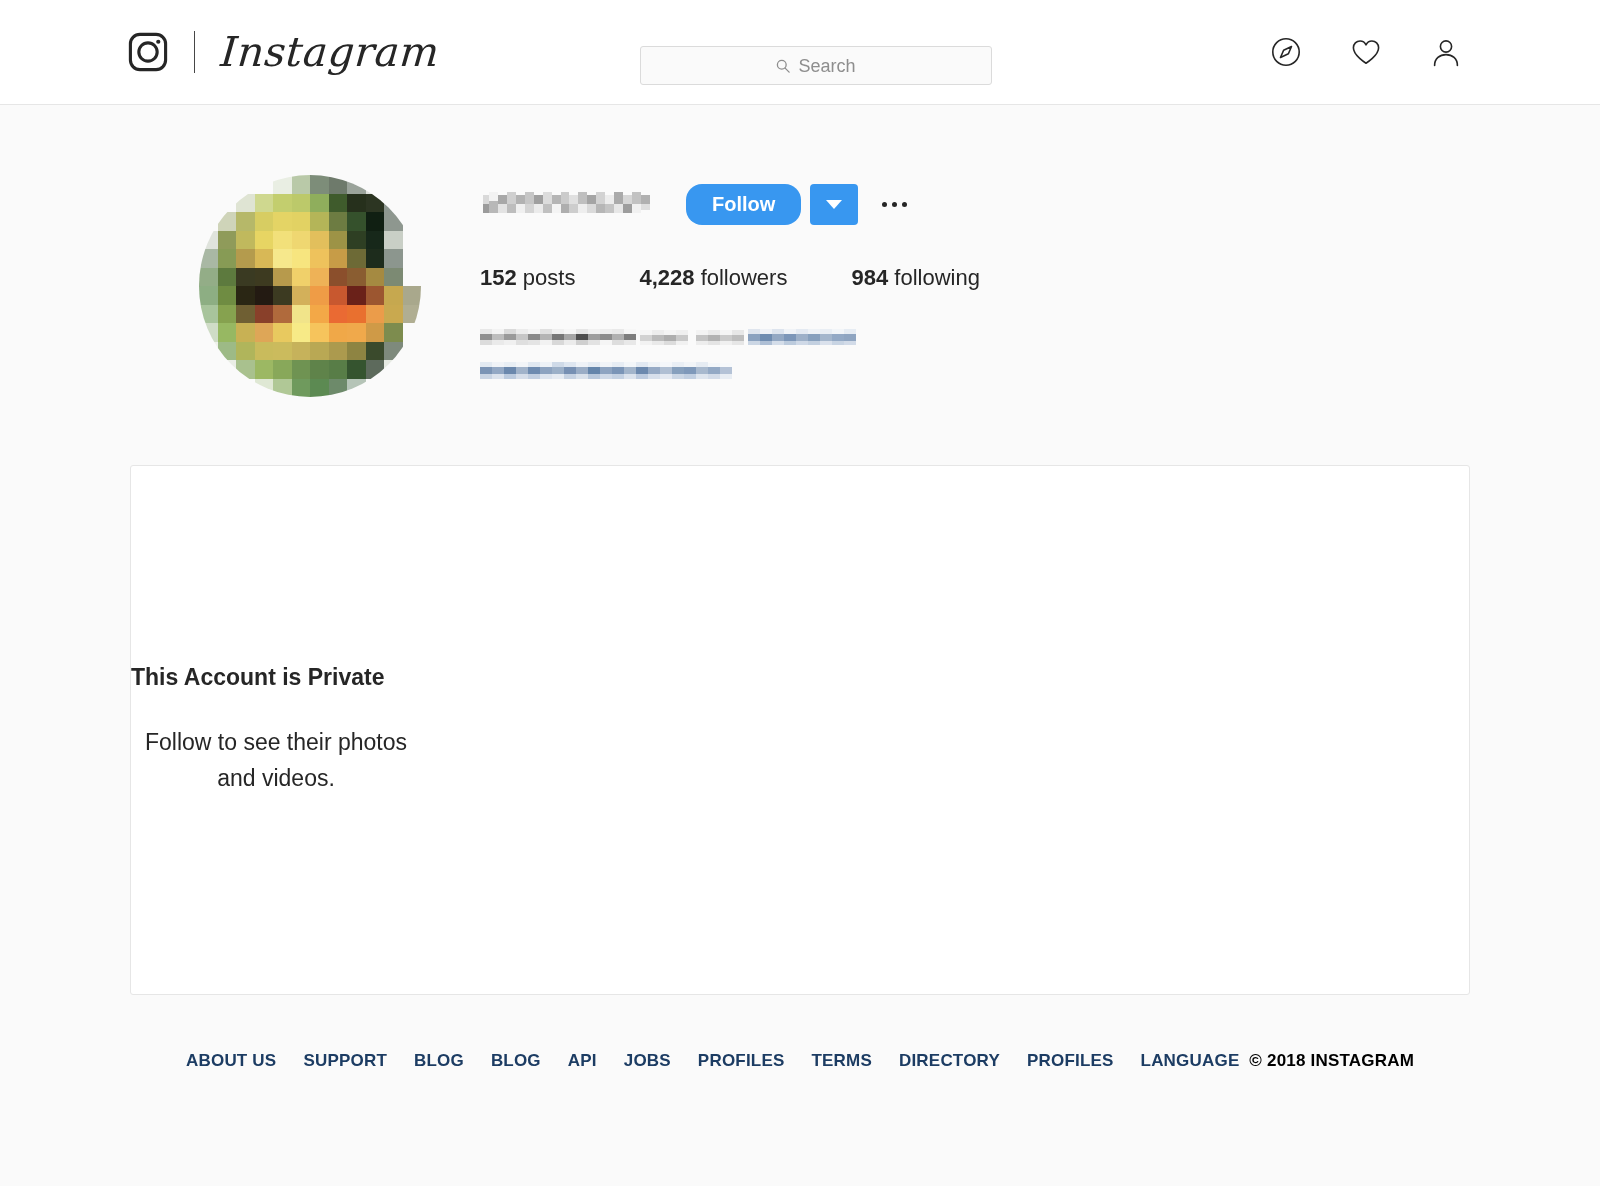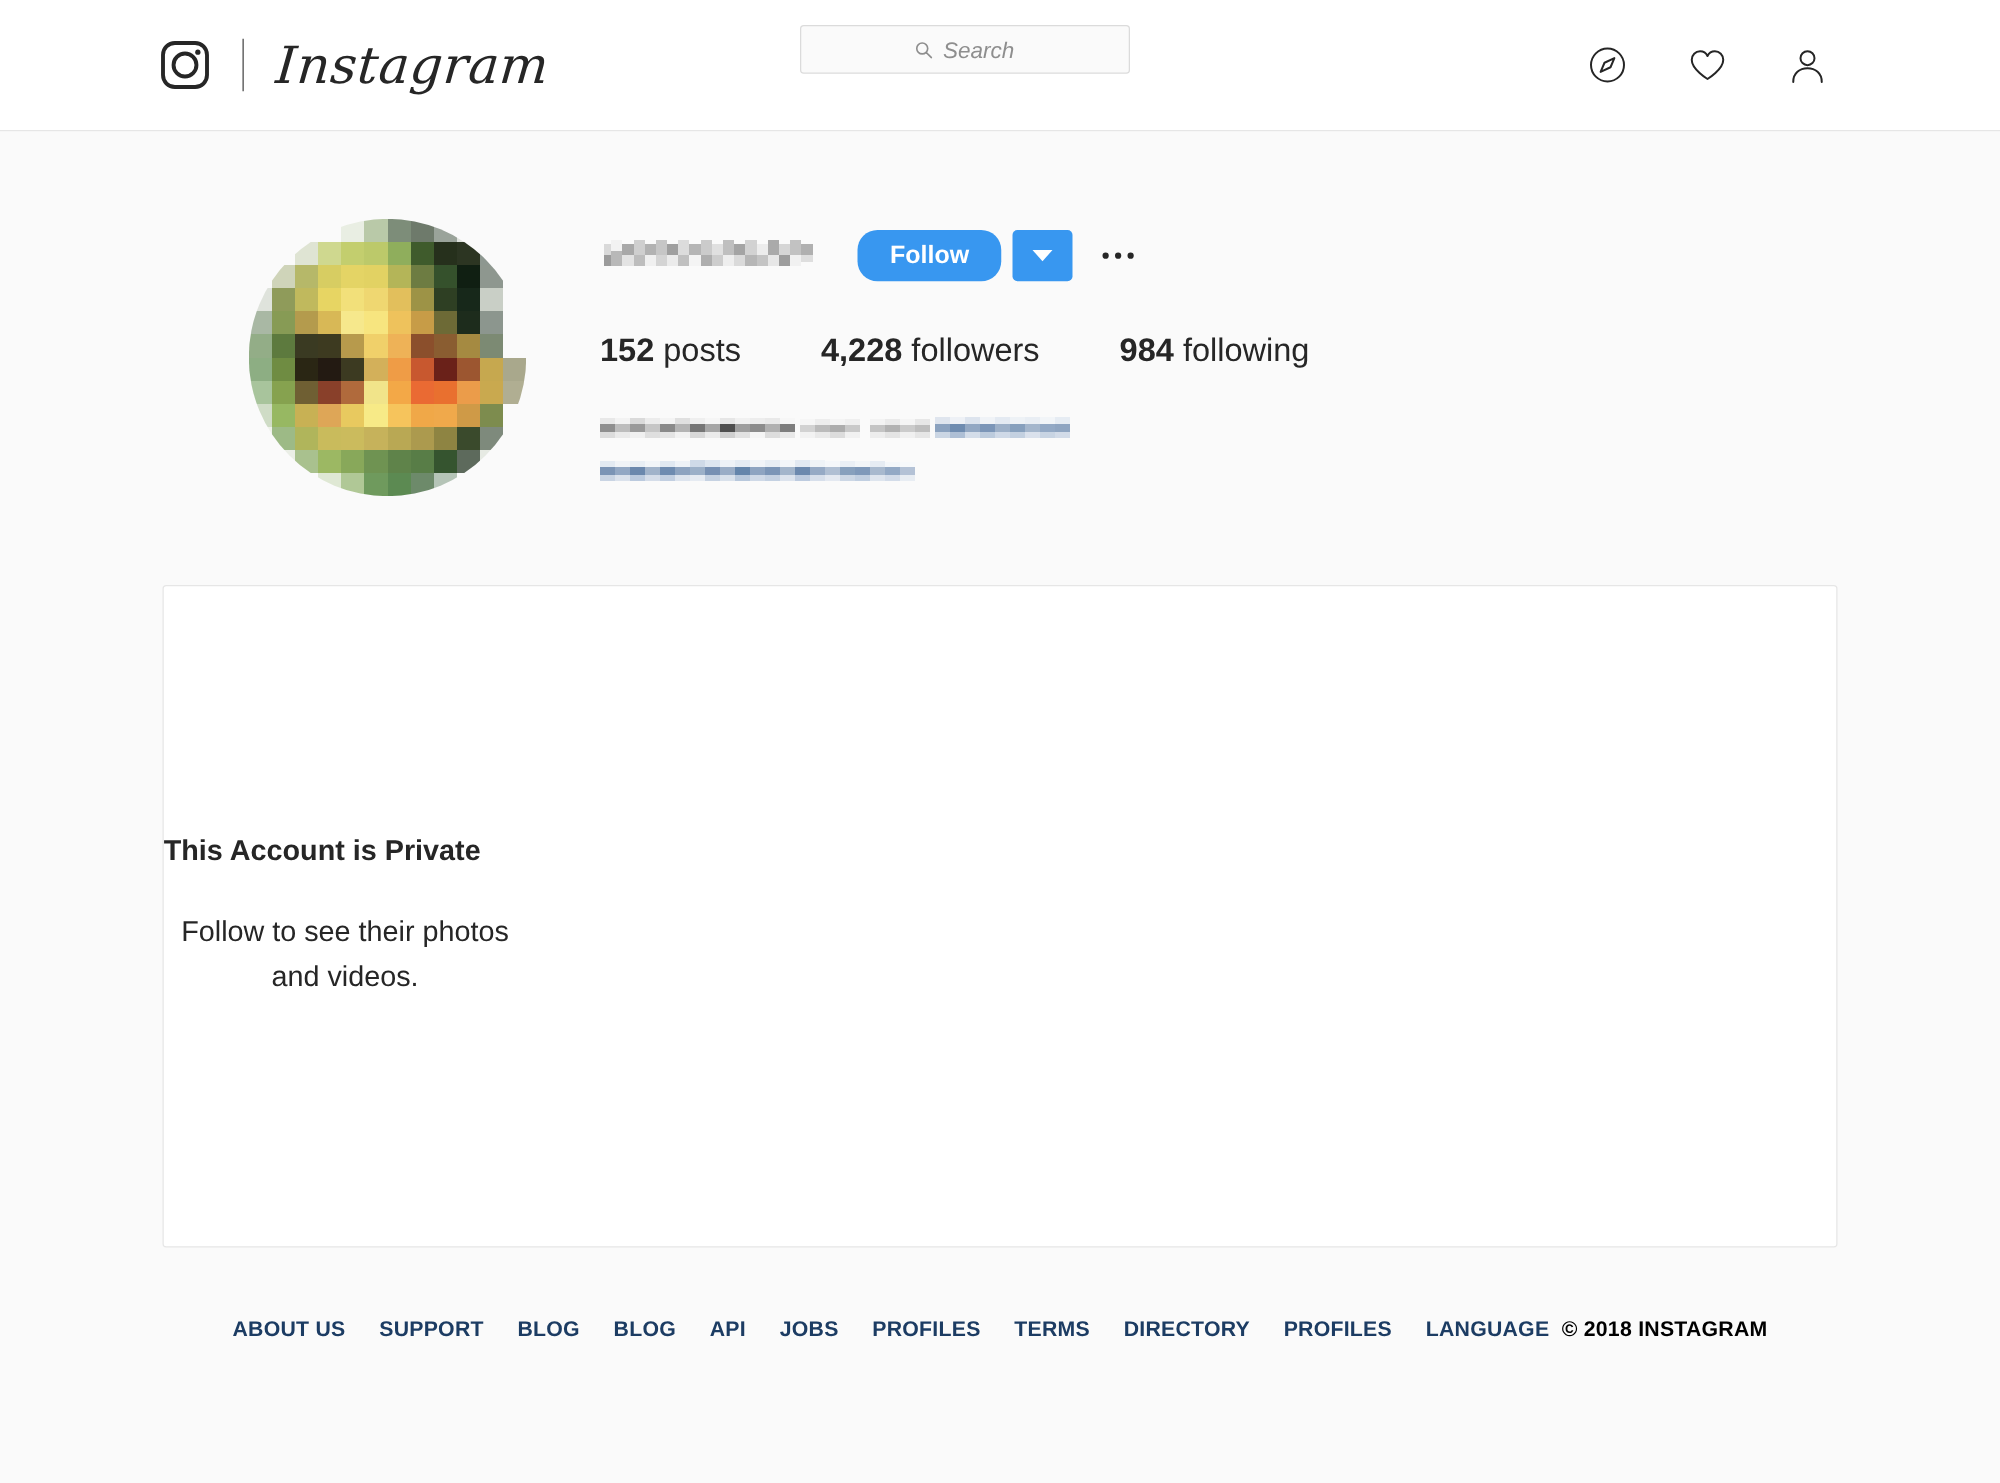--- a/index.html
+++ b/index.html
@@ -45,24 +45,23 @@
     font-weight: 400;
     color: #262626;
     letter-spacing: .5px;
     line-height: 1;
     transform: skewX(-5deg);
   }
 
   .search-wrap {
     position: absolute;
     left: 640px;
-    top: 20px;
-    width: 264px;
+    top: 46px;
+    width: 352px;
     height: 39px;
-    font-style: italic;
   }
   .search-box {
     width: 100%;
     height: 100%;
     background: #fafafa;
     border: 1px solid #dbdbdb;
     border-radius: 3px;
     display: flex;
     align-items: center;
     justify-content: center;
@@ -180,21 +179,21 @@
   .options-btn .dot {
     width: 5px; height: 5px;
     border-radius: 50%;
     background: #262626;
     display: block;
   }
 
   .stats {
     display: flex;
     margin-top: 40px;
-    font-size: 26px;
+    font-size: 22px;
     color: #262626;
   }
   .stat { margin-right: 64px; white-space: nowrap; }
   .stat b { font-weight: bold; }
   .stat span { font-weight: 400; }
 
   .bio {
     margin-top: 36px;
   }
   .bio-line { display: block; margin-bottom: 7px; }

